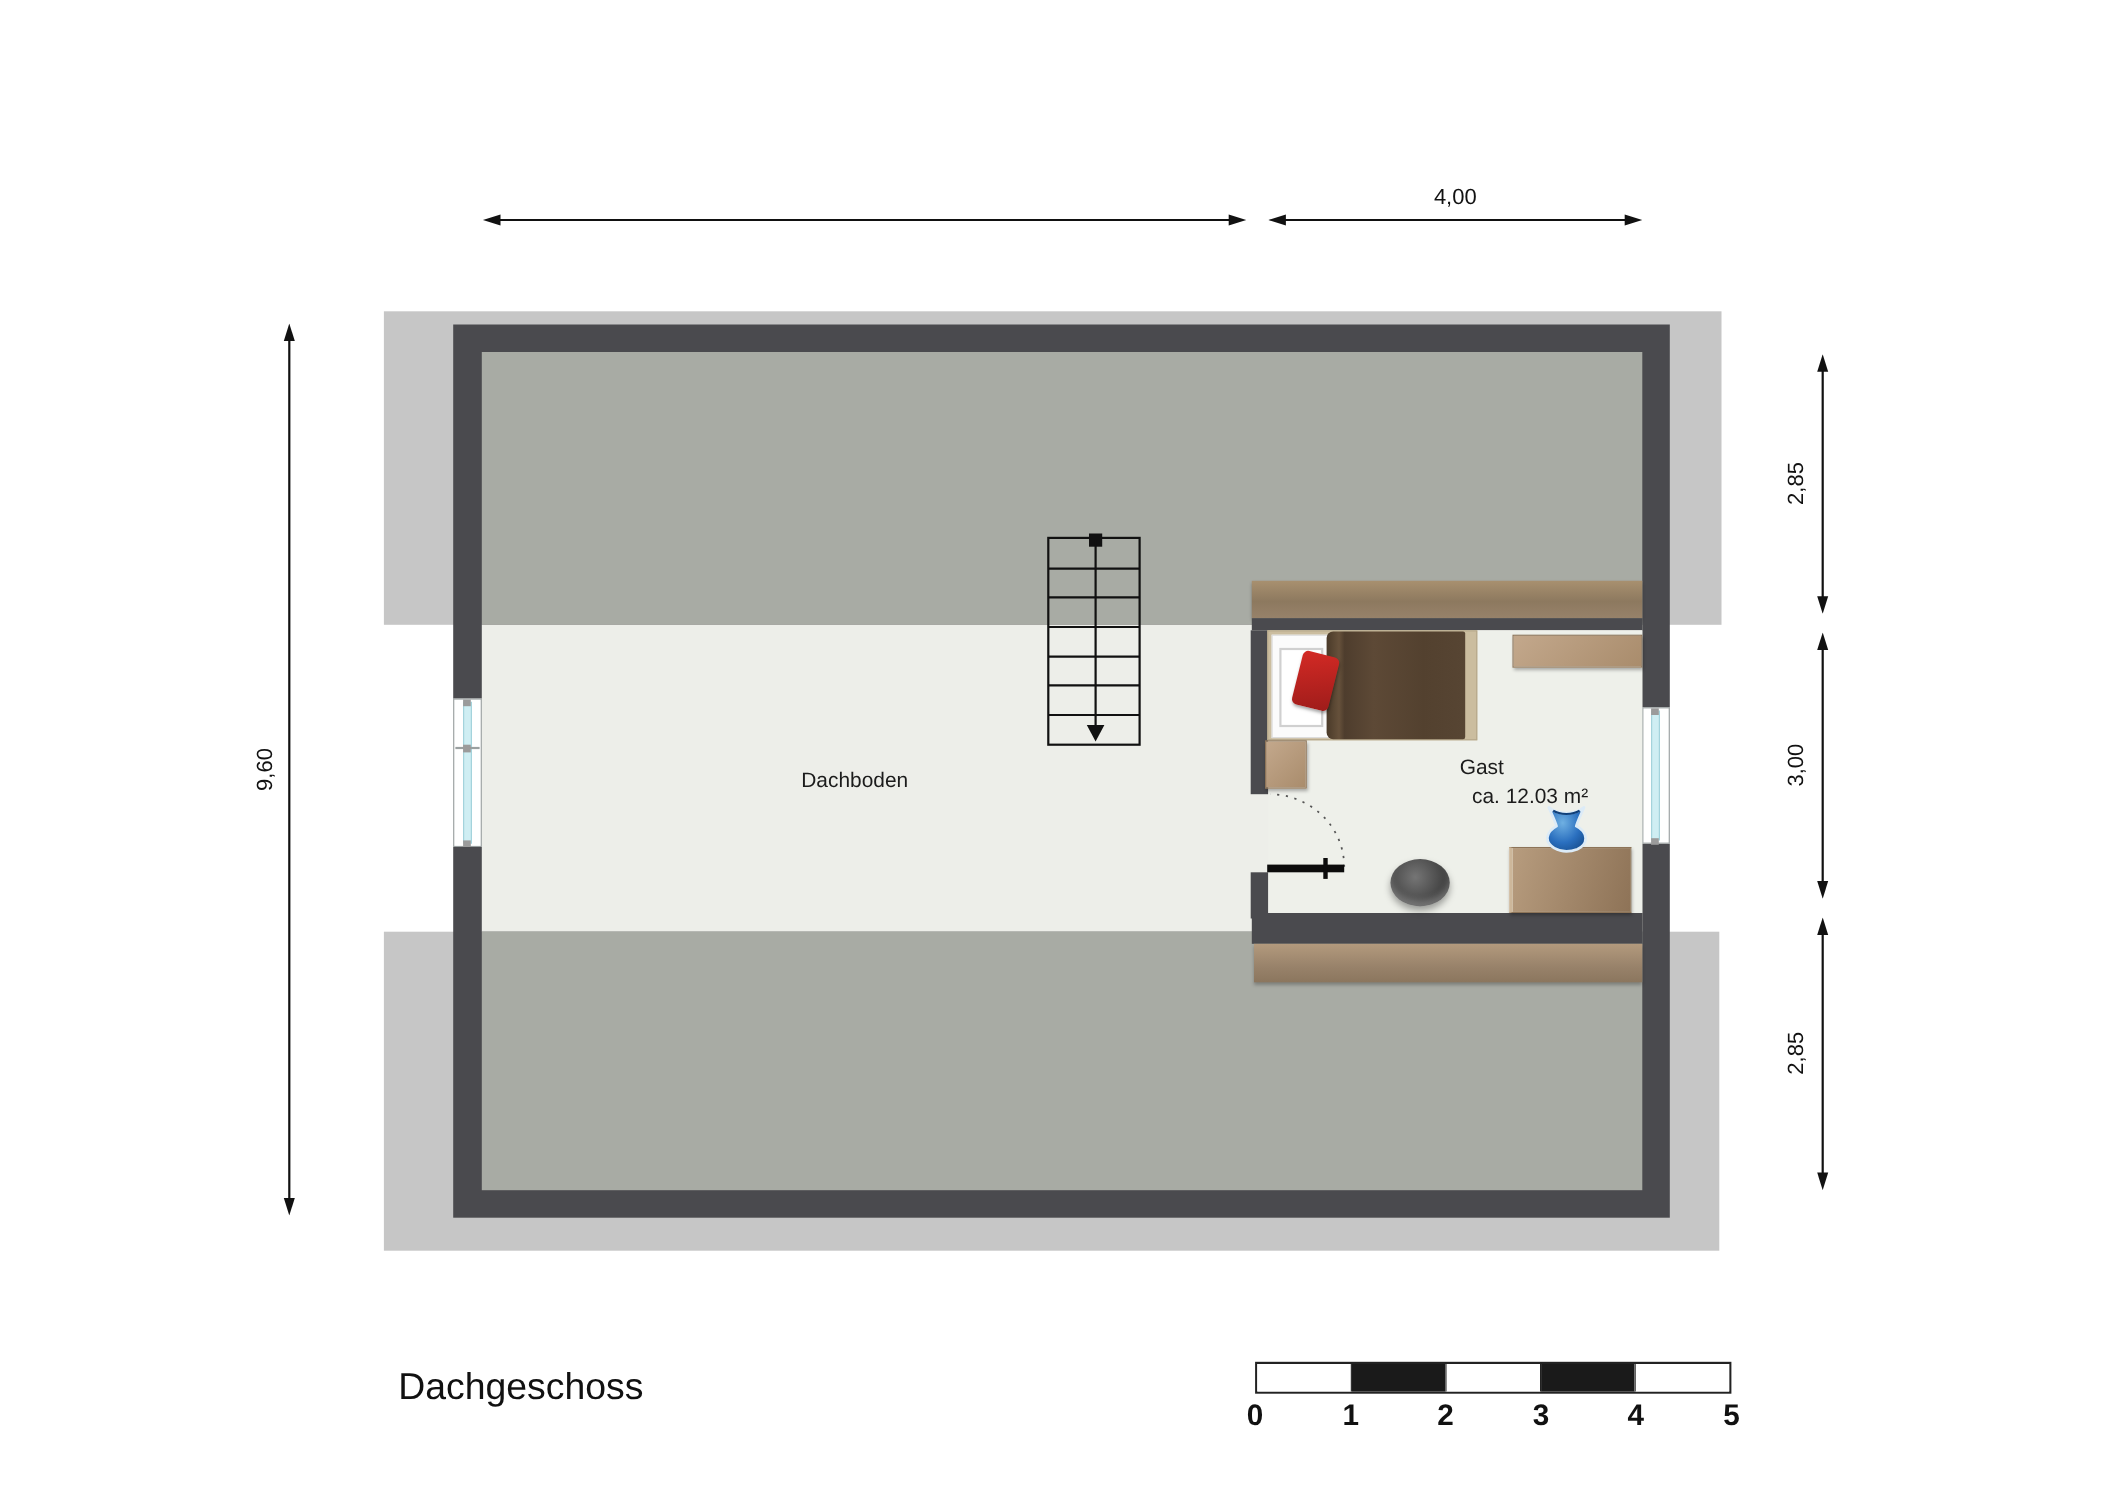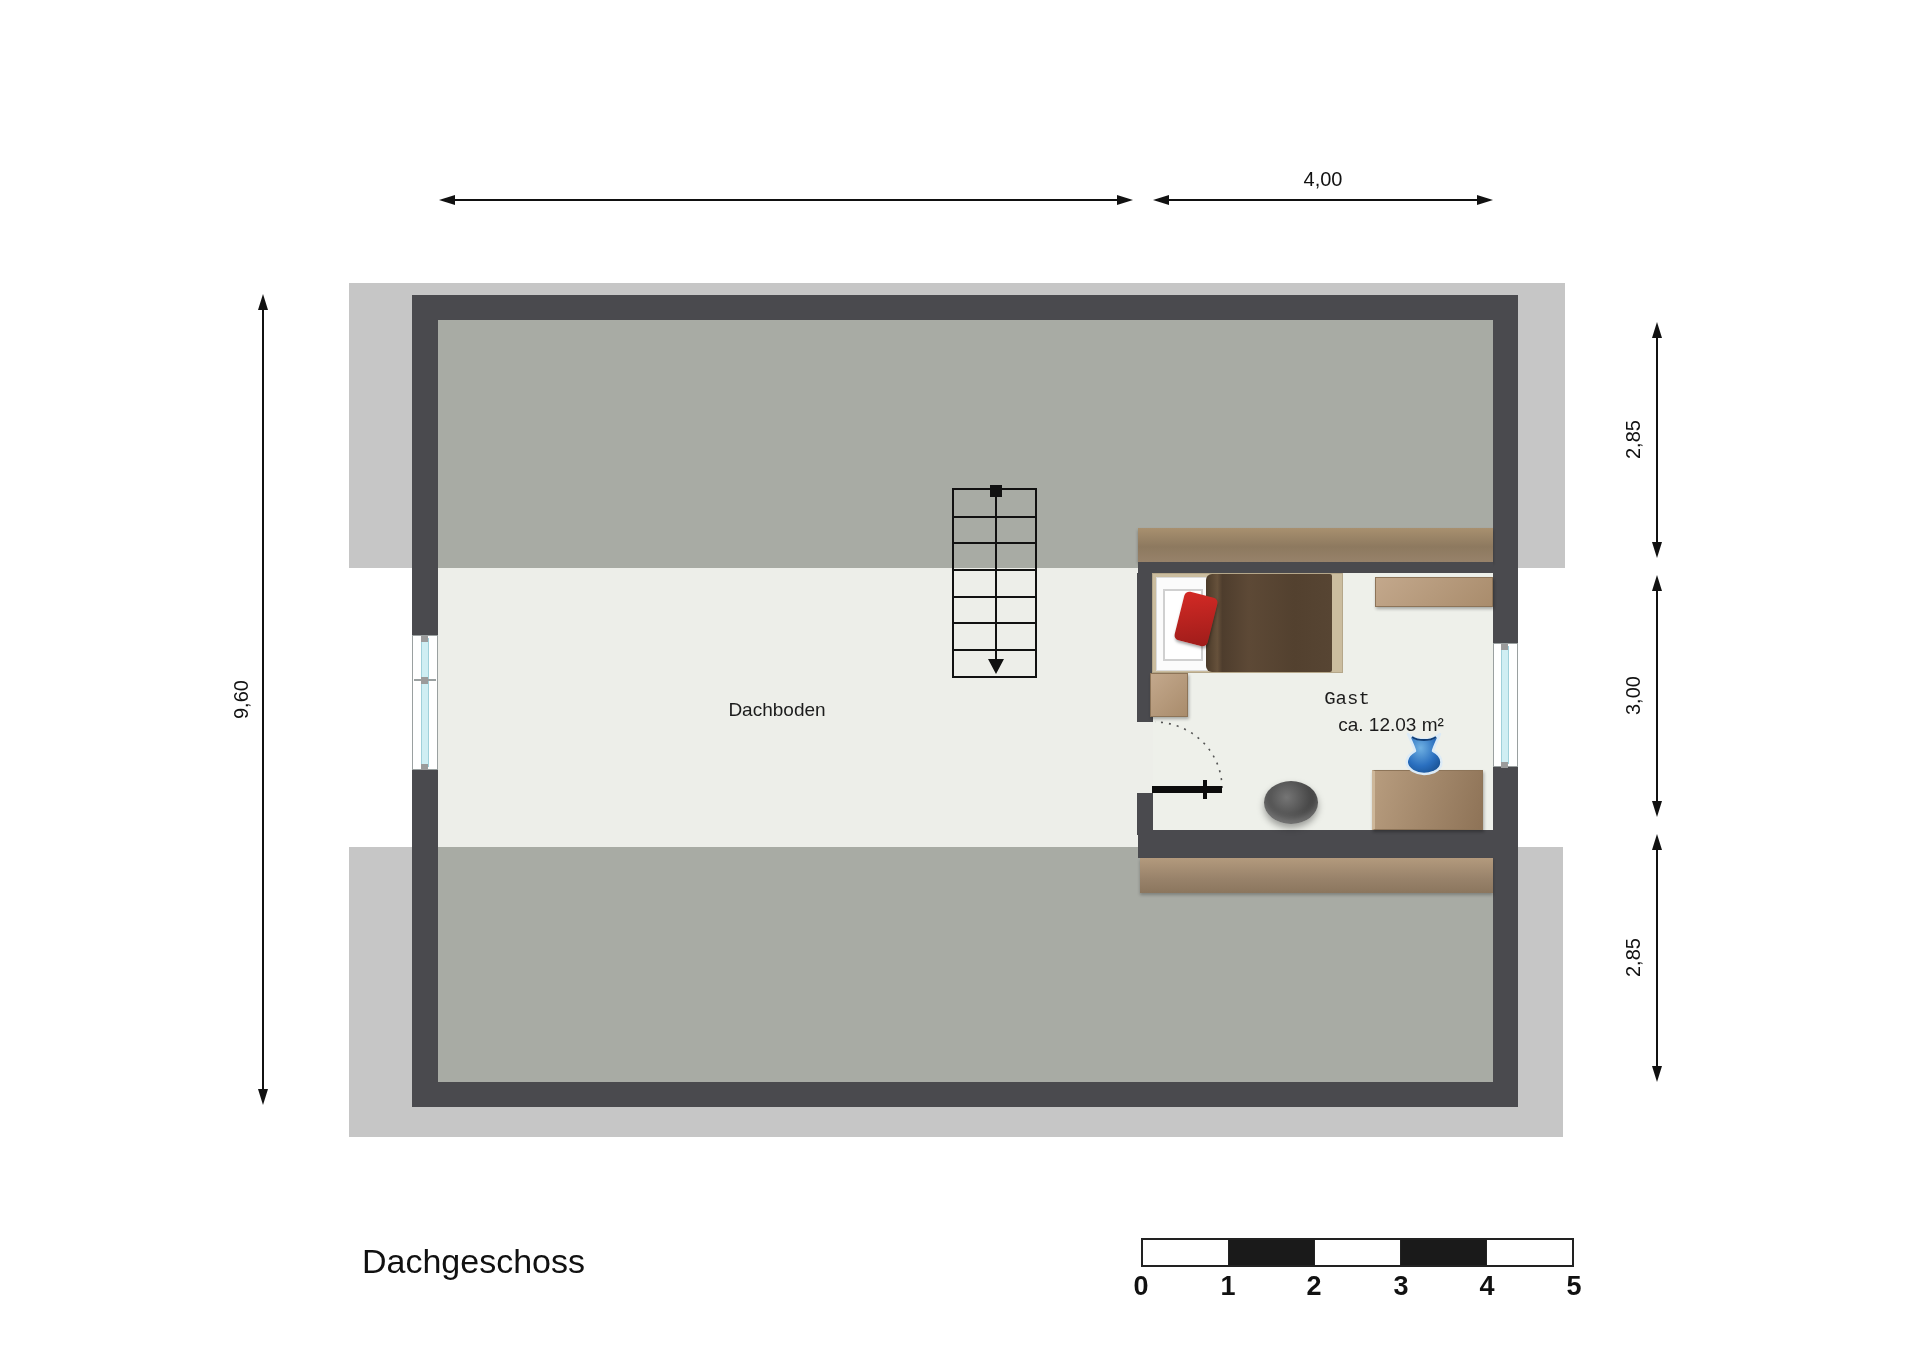--- a/index.html
+++ b/index.html
@@ -163,21 +163,21 @@
        background:radial-gradient(circle at 42% 38%, #757575 0%, #4a4a4a 55%, #303030 100%);
        box-shadow:0 4px 7px rgba(0,0,0,.35), inset 0 -5px 6px rgba(255,255,255,.25);"></div>
 
   <svg class="abs" style="left:1145px;top:714px;" width="92" height="86">
     <path d="M 77 74 A 68 66 0 0 0 10 8" fill="none" stroke="#555" stroke-width="1.6" stroke-dasharray="2 6"></path>
   </svg>
   <div class="abs" style="left:1152px;top:786px;width:70px;height:7px;background:#0c0c0c;"></div>
   <div class="abs" style="left:1203px;top:780px;width:4px;height:19px;background:#0c0c0c;"></div>
 
   <div class="abs room-label" style="left:677px;top:699px;width:200px;">Dachboden</div>
-  <div class="abs room-label" style="left:1247px;top:688px;width:200px;font-family:Liberation Mono, monospace;">Gast</div>
+  <div class="abs room-label" style="left:1247px;top:688px;width:200px;">Gast</div>
   <div class="abs room-label" style="left:1291px;top:714px;width:200px;">ca. 12.03 m²</div>
 
   <div class="abs title" style="left:362px;top:1242px;">Dachgeschoss</div>
 
   <div class="abs scalebar" style="left:1141px;top:1238px;width:433px;height:29px;">
     <div class="seg white" style="border-left:none;"></div>
     <div class="seg black"></div>
     <div class="seg white"></div>
     <div class="seg black"></div>
     <div class="seg white" style="border-right:none;"></div>

